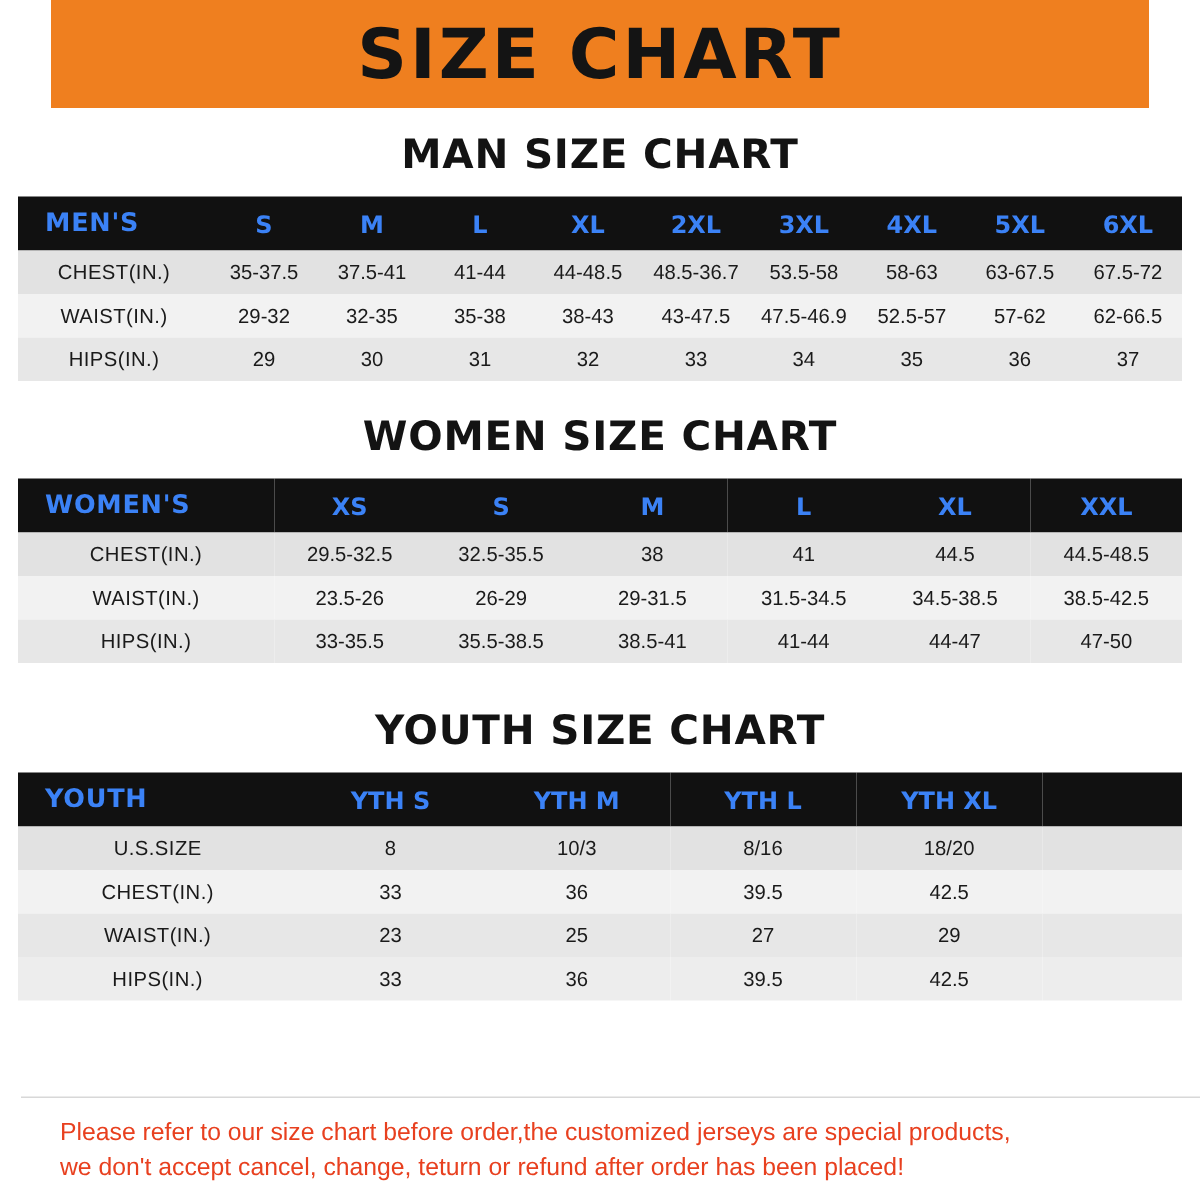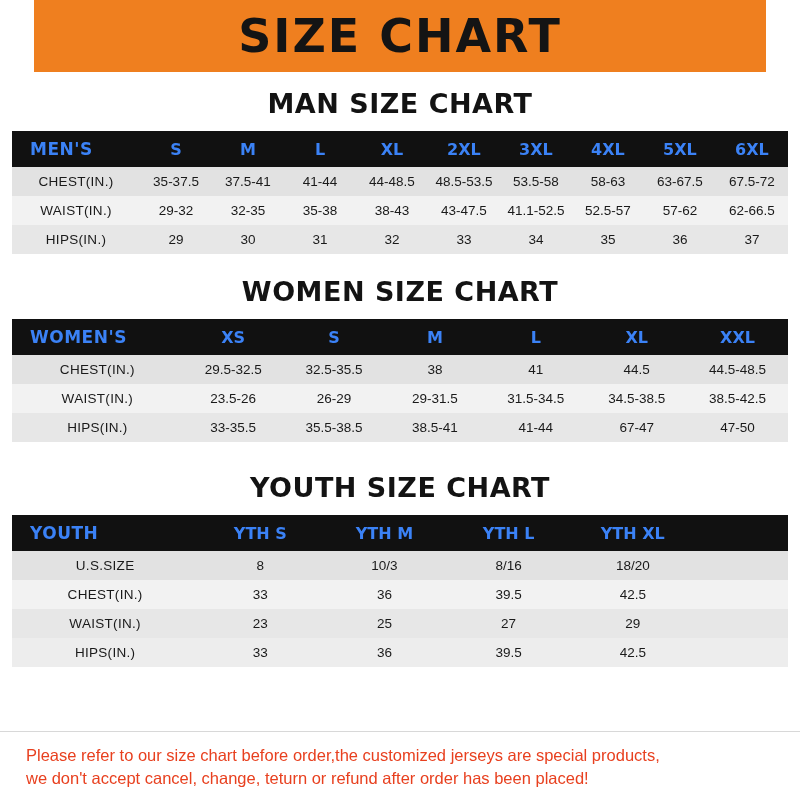--- a/index.html
+++ b/index.html
@@ -117,20 +117,21 @@
   .row-shade-d { background: #ededed; }
 
   
   .footer-note {
     border-top: 1px solid #d8d8d8;
     padding: 12px 26px 10px 26px;
     color: #e8401f;
     font-size: 16.5px;
     line-height: 1.38;
     font-family: "Liberation Sans", sans-serif;
+    margin-left: 14px;
   }
   .footer-note div { white-space: nowrap; }
 </style>
 </head>
 <body>
 
 <div class="page">
 
   <div class="banner">
     <div class="banner-white-left"></div>
@@ -158,34 +159,34 @@
           <td>4XL</td>
           <td>5XL</td>
           <td>6XL</td>
         </tr>
         <tr class="data-row row-shade-a">
           <td class="rowlabel">CHEST(IN.)</td>
           <td>35-37.5</td>
           <td>37.5-41</td>
           <td>41-44</td>
           <td>44-48.5</td>
-          <td>48.5-53.5</td>
+          <td>48.5-36.7</td>
           <td>53.5-58</td>
           <td>58-63</td>
           <td>63-67.5</td>
           <td>67.5-72</td>
         </tr>
         <tr class="data-row row-shade-b">
           <td class="rowlabel">WAIST(IN.)</td>
           <td>29-32</td>
           <td>32-35</td>
           <td>35-38</td>
           <td>38-43</td>
           <td>43-47.5</td>
-          <td>41.1-52.5</td>
+          <td>47.5-46.9</td>
           <td>52.5-57</td>
           <td>57-62</td>
           <td>62-66.5</td>
         </tr>
         <tr class="data-row row-shade-c">
           <td class="rowlabel">HIPS(IN.)</td>
           <td>29</td>
           <td>30</td>
           <td>31</td>
           <td>32</td>
@@ -231,21 +232,21 @@
           <td>31.5-34.5</td>
           <td>34.5-38.5</td>
           <td>38.5-42.5</td>
         </tr>
         <tr class="data-row row-shade-c">
           <td class="rowlabel">HIPS(IN.)</td>
           <td>33-35.5</td>
           <td>35.5-38.5</td>
           <td>38.5-41</td>
           <td>41-44</td>
-          <td>67-47</td>
+          <td>44-47</td>
           <td>47-50</td>
         </tr>
       </tbody>
     </table>
 
     <div class="section-title third">YOUTH SIZE CHART</div>
     <table class="size-table">
       <colgroup>
         <col style="width:24%">
         <col span="4" style="width:16%">

